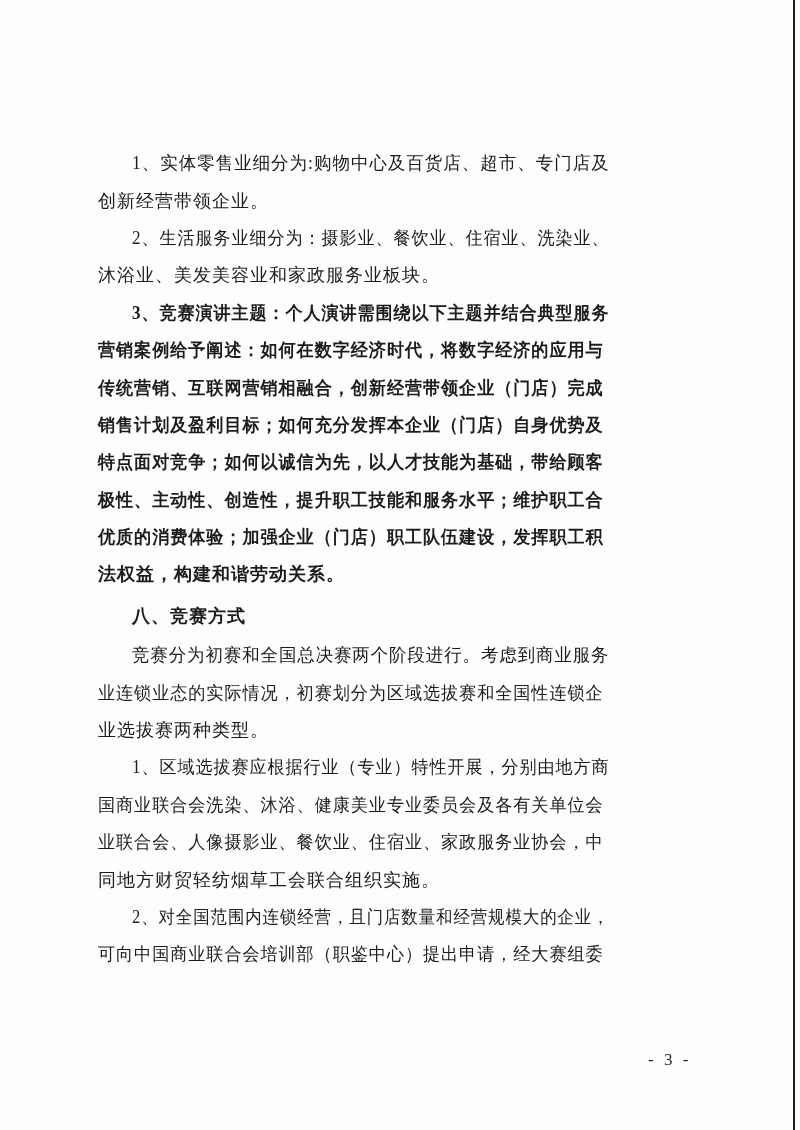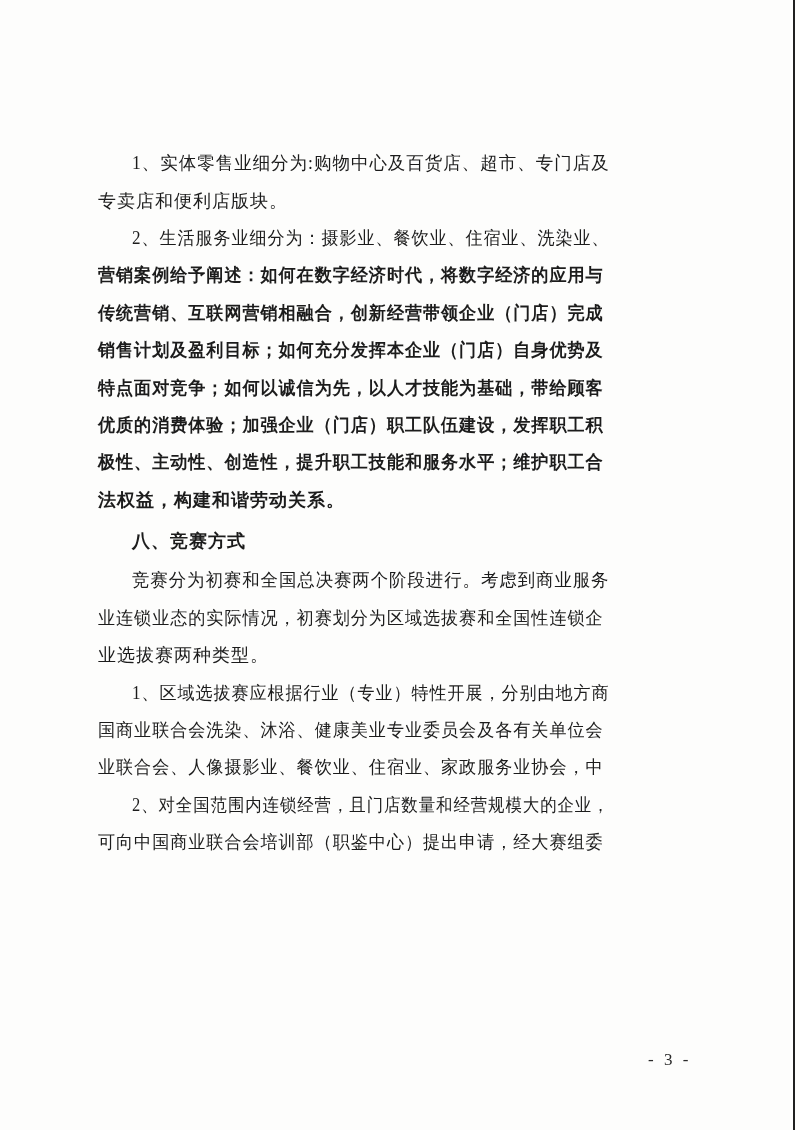--- a/index.html
+++ b/index.html
@@ -61,34 +61,37 @@
     letter-spacing: 3px;
     line-height: 24px;
   }
 </style>
 </head>
 <body style="background: rgb(253, 253, 252);">
 
 <div class="page">
   <main class="doc-body" id="doc-body" style="color: rgb(28, 28, 28);">
       <div class="line indent justify"><span style="transform: scaleX(0.972859);">1、实体零售业细分为:购物中心及百货店、超市、专门店及</span></div>
-      <div class="line"><span>专卖店和便利店版块。</span></div>
+      <div class="line"><span>创新经营带领企业。</span></div>
       <div class="line indent justify"><span style="transform: scaleX(0.947541);">2、生活服务业细分为：摄影业、餐饮业、住宿业、洗染业、</span></div>
+      <div class="line"><span>沐浴业、美发美容业和家政服务业板块。</span></div>
+      <div class="line indent bold justify"><span style="transform: scaleX(0.947541);">3、竞赛演讲主题：个人演讲需围绕以下主题并结合典型服务</span></div>
       <div class="line bold justify"><span style="transform: scaleX(0.950311);">营销案例给予阐述：如何在数字经济时代，将数字经济的应用与</span></div>
       <div class="line bold justify"><span style="transform: scaleX(0.950311);">传统营销、互联网营销相融合，创新经营带领企业（门店）完成</span></div>
       <div class="line bold justify"><span style="transform: scaleX(0.950311);">销售计划及盈利目标；如何充分发挥本企业（门店）自身优势及</span></div>
       <div class="line bold justify"><span style="transform: scaleX(0.950311);">特点面对竞争；如何以诚信为先，以人才技能为基础，带给顾客</span></div>
+      <div class="line bold justify"><span style="transform: scaleX(0.950311);">极性、主动性、创造性，提升职工技能和服务水平；维护职工合</span></div>
       <div class="line bold justify"><span style="transform: scaleX(0.950311);">优质的消费体验；加强企业（门店）职工队伍建设，发挥职工积</span></div>
-      <div class="line bold justify"><span style="transform: scaleX(0.950311);">极性、主动性、创造性，提升职工技能和服务水平；维护职工合</span></div>
       <div class="line bold"><span>法权益，构建和谐劳动关系。</span></div>
       <div class="line indent bold heading"><span>八、竞赛方式</span></div>
       <div class="line indent justify"><span style="transform: scaleX(0.966555);">竞赛分为初赛和全国总决赛两个阶段进行。考虑到商业服务</span></div>
       <div class="line justify"><span style="transform: scaleX(0.950311);">业连锁业态的实际情况，初赛划分为区域选拔赛和全国性连锁企</span></div>
       <div class="line"><span>业选拔赛两种类型。</span></div>
       <div class="line indent justify"><span style="transform: scaleX(0.947541);">1、区域选拔赛应根据行业（专业）特性开展，分别由地方商</span></div>
       <div class="line justify"><span style="transform: scaleX(0.950311);">国商业联合会洗染、沐浴、健康美业专业委员会及各有关单位会</span></div>
       <div class="line justify"><span style="transform: scaleX(0.950311);">业联合会、人像摄影业、餐饮业、住宿业、家政服务业协会，中</span></div>
+      <div class="line"><span>同地方财贸轻纺烟草工会联合组织实施。</span></div>
       <div class="line indent justify"><span style="transform: scaleX(0.913112);">2、对全国范围内连锁经营，且门店数量和经营规模大的企业，</span></div>
       <div class="line justify"><span style="transform: scaleX(0.950311);">可向中国商业联合会培训部（职鉴中心）提出申请，经大赛组委</span></div>
     </main>
   <div class="page-number" style="color: rgb(42, 42, 42);">- 3 -</div>
   <div class="scan-edge" style="background: rgb(31, 31, 31);"></div>
 </div>
 
 </body></html>

